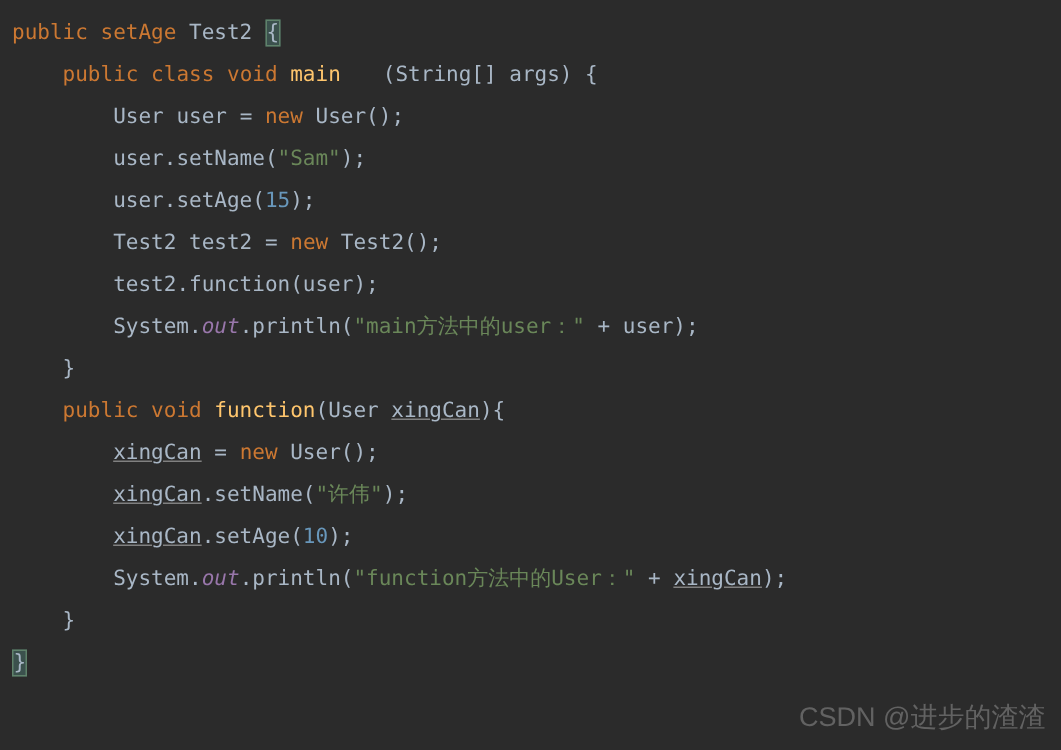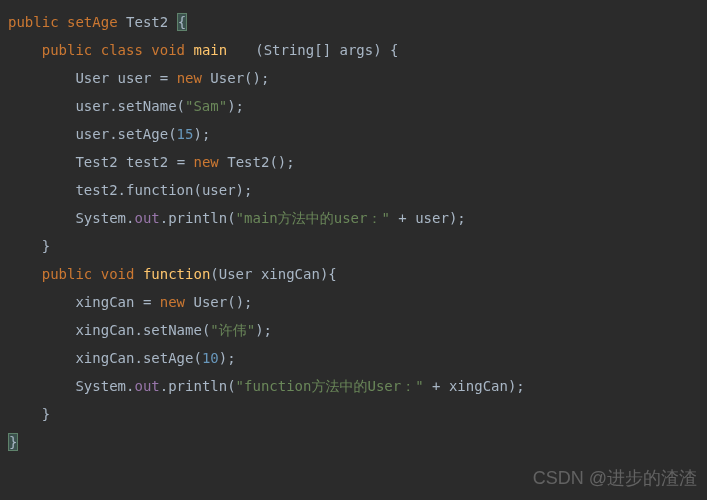--- a/index.html
+++ b/index.html
@@ -19,24 +19,24 @@
     margin: 0;
     padding: 8px 0 0 8px;
     white-space: pre;
     font-family: inherit;
   }
   .kw { color: #cc7832; }
   .cls { color: #a9b7c6; }
   .method-def { color: #ffc66d; margin-top: 29px; }
   .str { color: #6a8759; }
   .num { color: #6897bb; }
-  .field { color: #9876aa; }
+  .field { color: #9876aa; font-style: italic; }
   .paren { color: #a9b7c6; margin-left: 28px; }
   .brace-hl { background: #3b514d; border: 1px solid #5f826b; color: #a9b7c6; }
-  .underline { text-decoration-color: #808080; }
+  .underline { text-decoration: underline; text-decoration-color: #808080; }
   .watermark {
     position: absolute;
     right: 10px;
     bottom: 8px;
     color: rgba(200,200,200,0.35);
     font-size: 18px;
     font-family: sans-serif;
   }
   .side-text {
     position: absolute;

